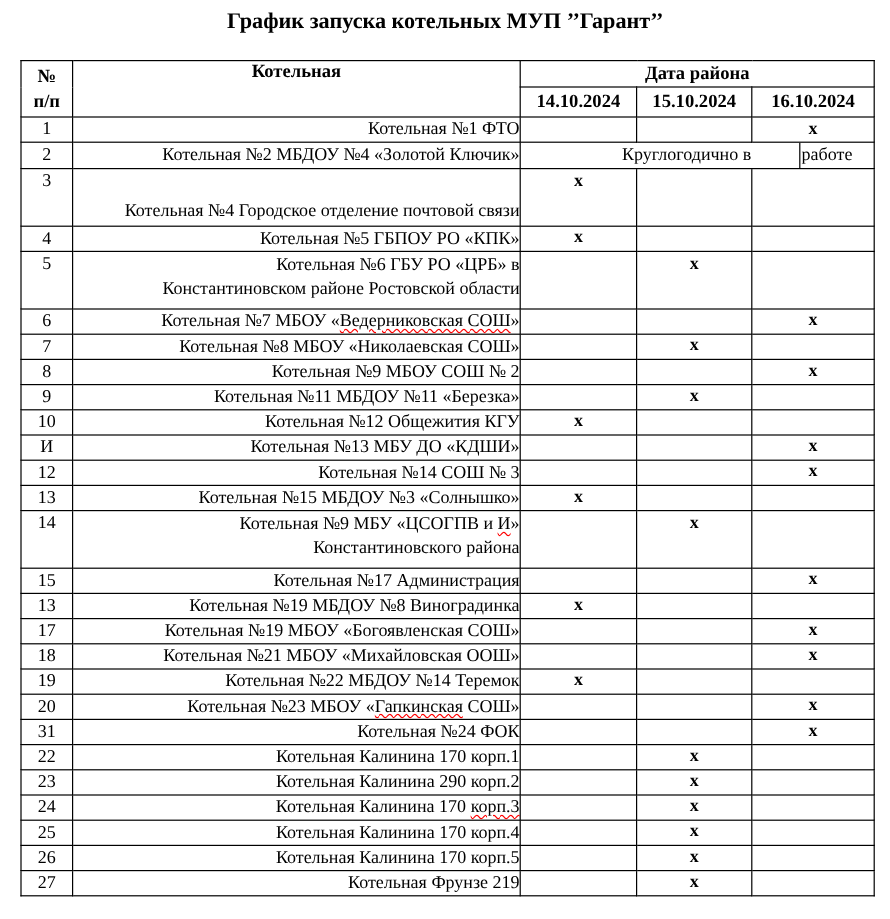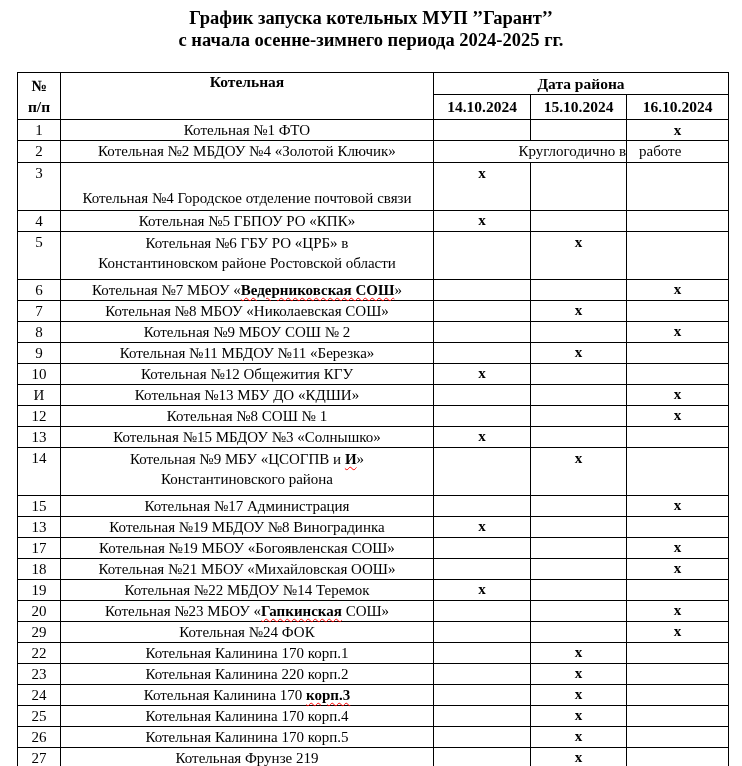--- a/index.html
+++ b/index.html
@@ -49,71 +49,70 @@
   tbody tr { height: 20.5px; }
   tbody tr.tall { height: 48px; }
   tbody tr.tall td { vertical-align: top; }
   td.num {
     text-align: center;
     vertical-align: middle;
     line-height: 18px;
   }
   tr.tall td.num { vertical-align: top; padding-top: 1px; }
   td.label {
-    text-align: center;
+    text-align: right;
     padding-left: 4px;
     vertical-align: middle;
   }
   td.label .line { line-height: 20px; white-space: nowrap; }
   tr.tall td.label { padding-top: 1px; }
   tr.tall td.label.va-bottom { vertical-align: bottom; padding-bottom: 2px; }
   td.mark {
     text-align: center;
     vertical-align: middle;
     font-weight: bold;
     line-height: 17px;
   }
   tr.tall td.mark { vertical-align: top; padding-top: 2px; }
   td.annual { padding: 0; height: 20.5px; }
   .annual-wrap {
     display: flex;
     height: 20.5px;
     align-items: center;
+    gap: 40px;
   }
   .al {
     flex: 0 0 192px;
     text-align: right;
     white-space: nowrap;
   }
   .ar {
     flex: 1 1 auto;
     border-left: 1.5px solid #000000;
-    padding-left: 12px;
+    padding-left: 1px;
     height: 100%;
     display: flex;
     align-items: center;
     white-space: nowrap;
   }
   .sq {
     text-decoration-line: underline;
     text-decoration-style: wavy;
     text-decoration-color: #ff0000;
     text-decoration-thickness: 1px;
     text-underline-offset: 2px;
-    font-weight: bold;
   }
 </style>
 </head>
 <body>
 
 <div class="page">
 
   <div class="title">
     <div>График запуска котельных МУП ’’Гарант’’</div>
-    <div>с начала осенне-зимнего периода 2024-2025 гг.</div>
   </div>
 
   <table class="schedule">
     <colgroup>
       <col style="width:43px">
       <col style="width:373px">
       <col style="width:97px">
       <col style="width:96px">
       <col style="width:102px">
     </colgroup>
@@ -232,21 +231,21 @@
           <td class="label">
             <div class="line"><span>Котельная №13 МБУ ДО «КДШИ»</span></div>
           </td>
           <td class="mark"></td>
           <td class="mark"></td>
           <td class="mark">х</td>
         </tr>
         <tr>
           <td class="num">12</td>
           <td class="label">
-            <div class="line"><span>Котельная №8 СОШ № 1</span></div>
+            <div class="line"><span>Котельная №14 СОШ № 3</span></div>
           </td>
           <td class="mark"></td>
           <td class="mark"></td>
           <td class="mark">х</td>
         </tr>
         <tr>
           <td class="num">13</td>
           <td class="label">
             <div class="line"><span>Котельная №15 МБДОУ №3 «Солнышко»</span></div>
           </td>
@@ -312,41 +311,41 @@
         <tr>
           <td class="num">20</td>
           <td class="label">
             <div class="line"><span>Котельная №23 МБОУ «</span><span class="sq">Гапкинская</span><span> СОШ»</span></div>
           </td>
           <td class="mark"></td>
           <td class="mark"></td>
           <td class="mark">х</td>
         </tr>
         <tr>
-          <td class="num">29</td>
+          <td class="num">31</td>
           <td class="label">
             <div class="line"><span>Котельная №24 ФОК</span></div>
           </td>
           <td class="mark"></td>
           <td class="mark"></td>
           <td class="mark">х</td>
         </tr>
         <tr>
           <td class="num">22</td>
           <td class="label">
             <div class="line"><span>Котельная Калинина 170 корп.1</span></div>
           </td>
           <td class="mark"></td>
           <td class="mark">х</td>
           <td class="mark"></td>
         </tr>
         <tr>
           <td class="num">23</td>
           <td class="label">
-            <div class="line"><span>Котельная Калинина 220 корп.2</span></div>
+            <div class="line"><span>Котельная Калинина 290 корп.2</span></div>
           </td>
           <td class="mark"></td>
           <td class="mark">х</td>
           <td class="mark"></td>
         </tr>
         <tr>
           <td class="num">24</td>
           <td class="label">
             <div class="line"><span>Котельная Калинина 170 </span><span class="sq">корп.3</span></div>
           </td>

